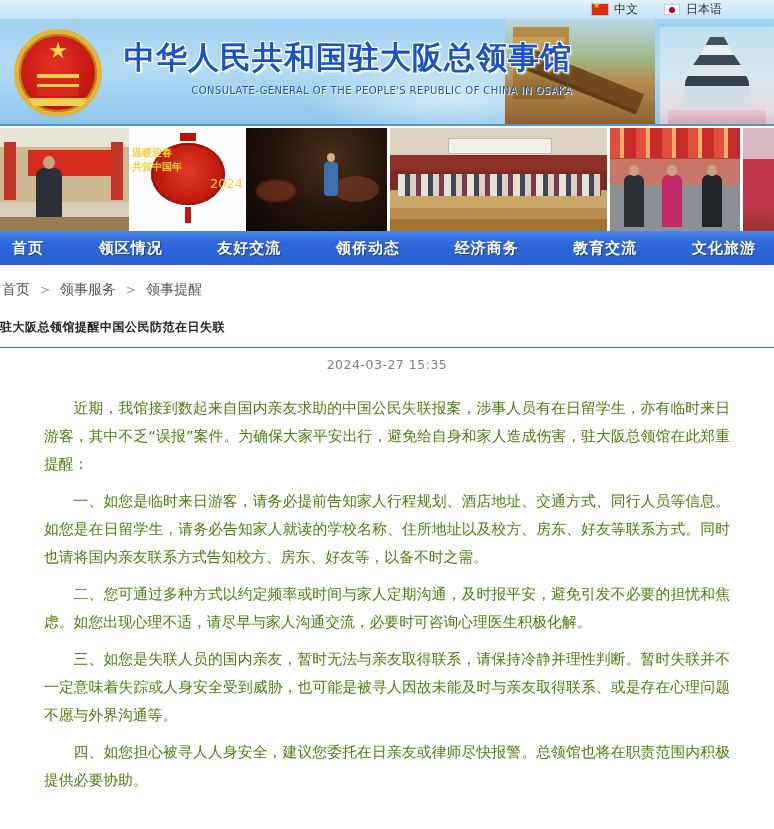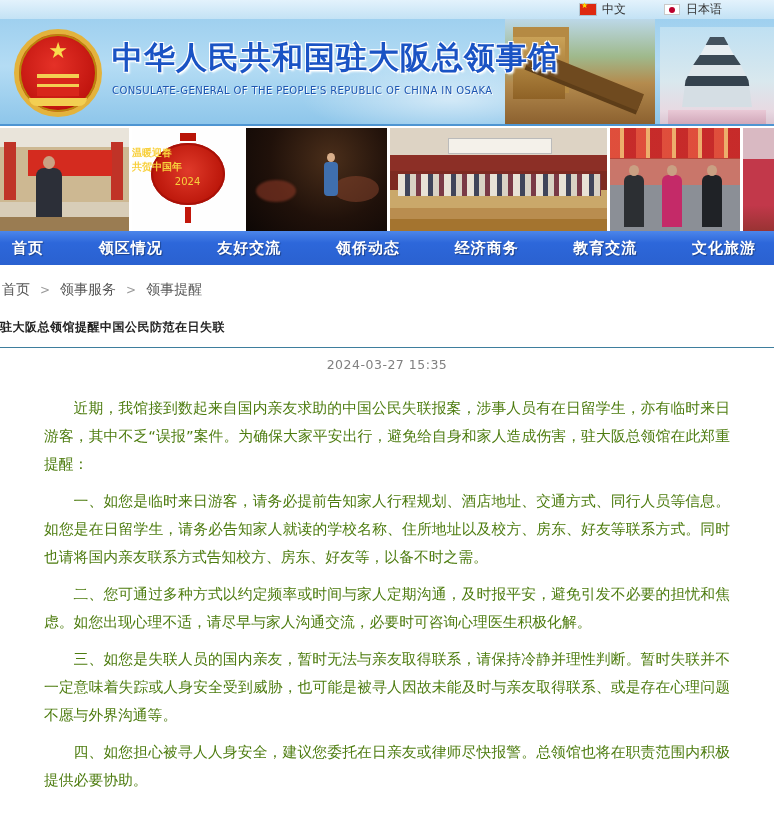--- a/index.html
+++ b/index.html
@@ -1,21 +1,21 @@
 <!DOCTYPE html>
 <html><head>
 <meta charset="utf-8">
 <style>
   * { margin:0; padding:0; box-sizing:border-box; }
   html,body { width:774px; background:#fff; font-family:"DejaVu Sans", sans-serif; }
   .page { width:774px; height:829px; overflow:hidden; background:#fff; }
 
   
   .topbar { height:19px; background:linear-gradient(180deg,#e3f2fc,#c3e2f5);
-    display:flex; justify-content:flex-end; align-items:center; gap:38px; padding-right:52px;
+    display:flex; justify-content:flex-end; align-items:center; gap:26px; padding-right:52px;
     font-size:12px; color:#333; }
   .lang { display:flex; align-items:center; gap:6px; cursor:pointer; }
   .flag-cn { width:16px; height:11px; background:#de2910; position:relative; box-shadow:0 0 0 1px rgba(0,0,0,.15); }
   .flag-cn::before { content:"★"; position:absolute; left:1px; top:-3px; font-size:8px; color:#ffde00; }
   .flag-jp { width:16px; height:11px; background:#fff; border:1px solid #c9c9c9; position:relative; }
   .flag-jp::before { content:""; position:absolute; left:4px; top:1.5px; width:6px; height:6px;
     border-radius:50%; background:#bc002d; }
 
   
   .header { height:107px; position:relative; overflow:hidden;
@@ -43,21 +43,21 @@
   .emblem { position:absolute; left:14px; top:10px; width:88px; height:88px; border-radius:50%;
     background:radial-gradient(circle at 45% 40%, #e53127 0%, #c0140e 70%);
     border:5px solid #e3b33c; box-shadow:0 0 0 2px #b8860b inset; }
   .emblem .star { position:absolute; left:50%; top:6px; transform:translateX(-50%);
     color:#f9dc4e; font-size:22px; line-height:1; }
   .emblem .gate { position:absolute; left:50%; top:40px; transform:translateX(-50%); width:42px; height:22px;
     background:linear-gradient(180deg,#f3cf52 0 20%, #d8261b 20% 45%, #f3cf52 45% 60%, #d8261b 60% 100%); }
   .emblem .rim { position:absolute; left:50%; bottom:6px; transform:translateX(-50%); width:58px; height:8px;
     border-radius:0 0 30px 30px; background:#f3cf52; }
 
-  .header-text { position:absolute; left:112px; top:18px; width:460px; }
+  .header-text { position:absolute; left:112px; top:18px; width:460px;text-align:right; }
   .header-title { font-size:31px; font-weight:bold; color:#1a53c4; letter-spacing:1px; white-space:nowrap;
     text-shadow:1px 1px 0 #fff,-1px 1px 0 #fff,1px -1px 0 #fff,-1px -1px 0 #fff,2px 2px 2px rgba(255,255,255,.8); }
   .header-sub { margin-top:6px; font-size:10px; font-weight:normal; color:#1d55b0; letter-spacing:.4px;
     text-shadow:1px 1px 0 rgba(255,255,255,.9); white-space:nowrap; }
 
   
   .photos { height:105px; display:flex; gap:3px; background:#fff; padding-top:2px; }
   .photo { height:103px; position:relative; overflow:hidden; cursor:pointer; }
   .ph1 { width:130px; background:linear-gradient(180deg,#e9e4da 0 18%, #cdb892 18% 72%, #d8cdb8 72% 100%); }
   .ph1 .banner { position:absolute; left:28px; top:22px; width:84px; height:26px; background:#d42b1f;
@@ -73,21 +73,21 @@
   .ph2 { width:112px; background:#fefefe; }
   .ph2 .lantern { position:absolute; left:50%; top:46px; transform:translate(-50%,-50%); width:74px; height:62px;
     border-radius:50%; background:radial-gradient(circle at 50% 45%, #e03a2a 0%, #b91408 75%);
     box-shadow:0 0 0 2px #a91108 inset; }
   .ph2 .lantern::before { content:""; position:absolute; left:50%; top:-10px; transform:translateX(-50%);
     width:16px; height:8px; background:#b91408; }
   .ph2 .lantern::after { content:""; position:absolute; left:50%; bottom:-18px; transform:translateX(-50%);
     width:6px; height:16px; background:#c2170b; }
   .ph2 .lantern-text { position:absolute; width:100%; top:18px; text-align:left; font-size:10px; font-weight:bold;
     color:#f8d03c; line-height:14px; }
-  .ph2 .lantern-year { position:absolute; width:100%; top:48px; text-align:center; font-size:10px; color:#f8d03c; }
+  .ph2 .lantern-year { position:absolute; width:100%; top:48px; text-align:right; font-size:13px; color:#f8d03c; }
 
   .ph3 { width:142px; background:radial-gradient(circle at 60% 30%, #4a2e1a 0%, #20110a 55%, #0d0705 100%); }
   .ph3 .spot { position:absolute; left:78px; top:34px; width:14px; height:34px; background:#3f6fae; border-radius:4px; }
   .ph3 .spot::before { content:""; position:absolute; left:3px; top:-9px; width:8px; height:9px; border-radius:50%; background:#d8ae8a; }
   .ph3 .glow1 { position:absolute; left:10px; top:52px; width:40px; height:22px; background:rgba(150,60,40,.55); border-radius:50%; filter:blur(1px); }
   .ph3 .glow2 { position:absolute; right:8px; top:48px; width:46px; height:26px; background:rgba(140,70,45,.5); border-radius:50%; }
 
   .ph4 { width:219px; background:linear-gradient(180deg,#ddd3c4 0 26%, #8c2f26 26% 42%, #7d2a22 42% 60%, #caa86a 60% 78%, #b98d4f 78% 100%); }
   .ph4 .banner { position:absolute; left:58px; top:10px; width:104px; height:16px; background:#f4f1ea;
     border:1px solid #bbb; }

